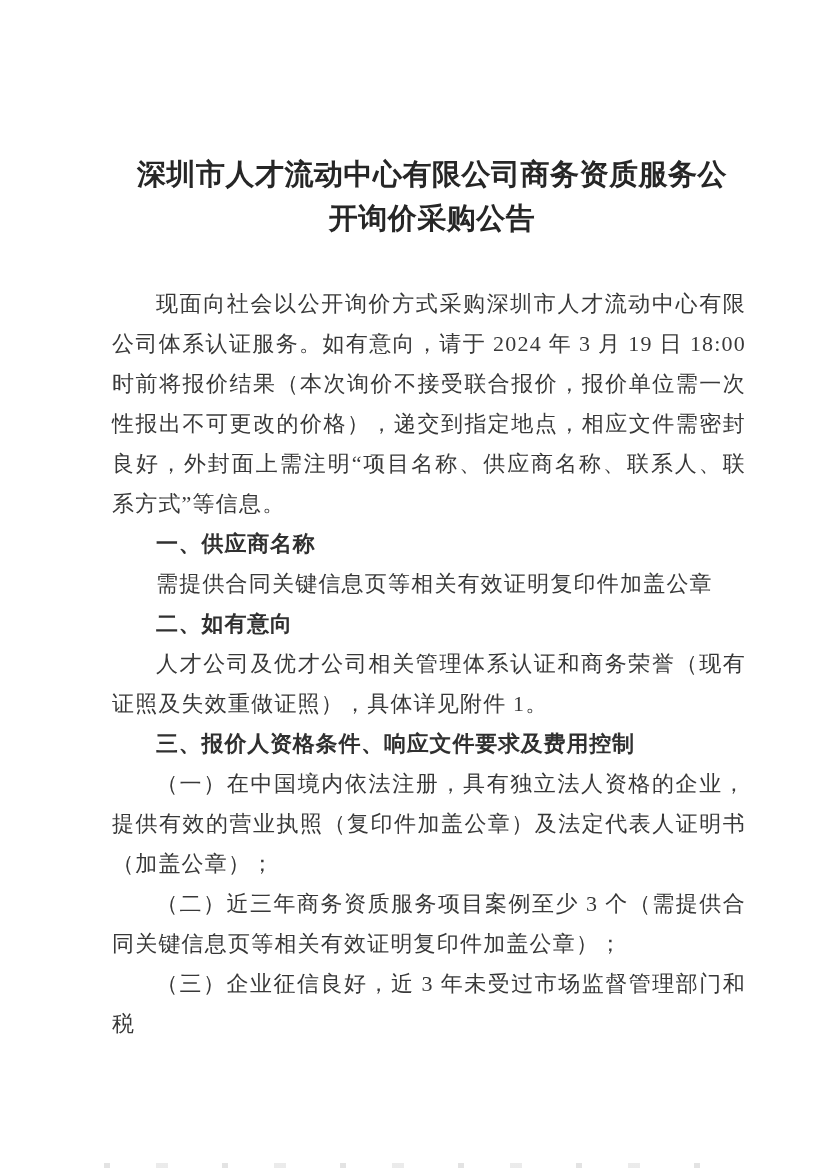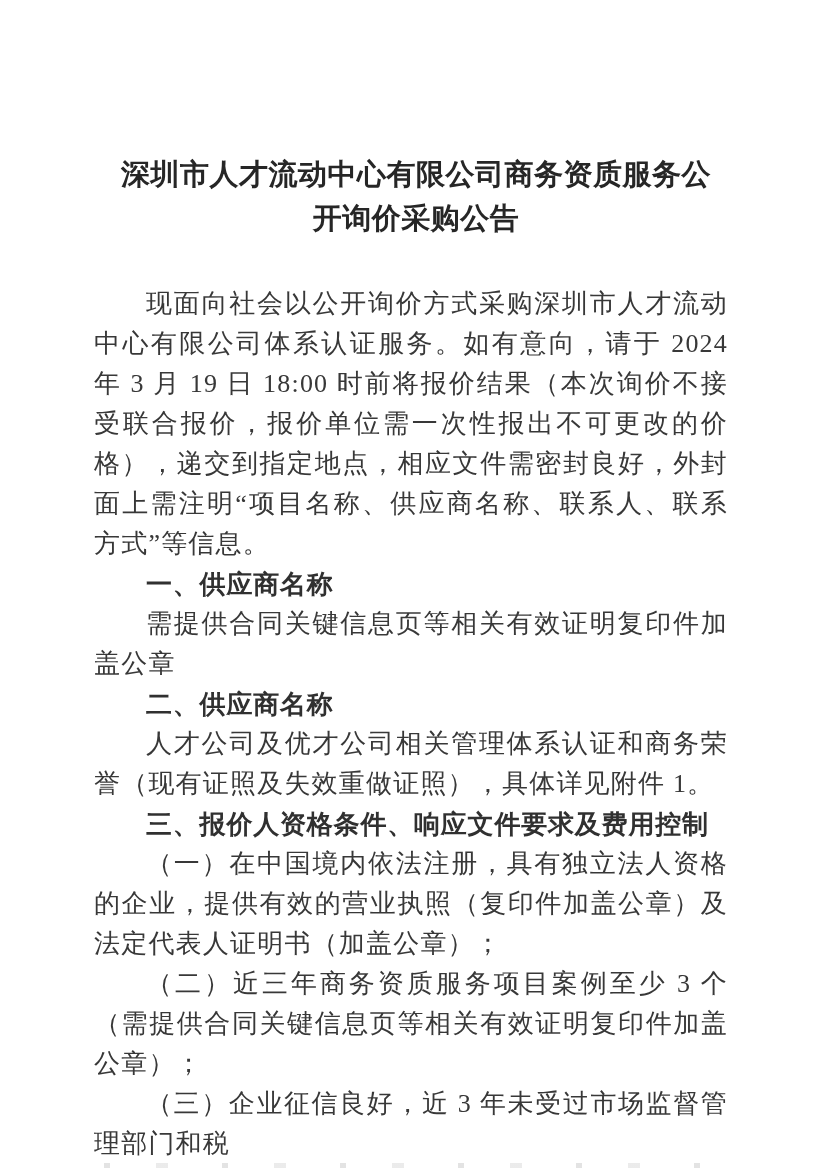--- a/index.html
+++ b/index.html
@@ -10,37 +10,37 @@
   .page {
     position: relative;
     width: 826px;
     height: 1168px;
     background: #ffffff;
     overflow: hidden;
     font-family: "Liberation Serif", "DejaVu Serif", serif;
   }
   .doc-title {
     position: absolute;
-    left: 96px;
+    left: 112px;
     top: 152px;
     width: 640px;
     text-align: center;
     font-family: "Liberation Serif", "DejaVu Serif", serif;
     font-weight: 700;
     font-size: 29px;
     line-height: 44px;
     color: #262626;
     letter-spacing: 0.5px;
   }
   .doc-body {
     position: absolute;
-    left: 94px;
+    left: 112px;
     top: 284px;
     width: 634px;
-    font-size: 26px;
+    font-size: 22px;
     line-height: 40px;
     letter-spacing: 1.2px;
     color: #383838;
     text-align: justify;
   }
   .doc-body p {
     margin: 0;
     padding: 0;
     text-indent: 2em;
   }
@@ -78,21 +78,21 @@
   </div>
 
   <div class="doc-body">
 
     <p>现面向社会以公开询价方式采购深圳市人才流动中心有限公司体系认证服务。如有意向，请于 2024 年 3 月 19 日 18:00 时前将报价结果（本次询价不接受联合报价，报价单位需一次性报出不可更改的价格），递交到指定地点，相应文件需密封良好，外封面上需注明“项目名称、供应商名称、联系人、联系方式”等信息。</p>
 
     <p class="heading">一、供应商名称</p>
 
     <p>需提供合同关键信息页等相关有效证明复印件加盖公章</p>
 
-    <p class="heading">二、供应商名称</p>
+    <p class="heading">二、如有意向</p>
 
     <p>人才公司及优才公司相关管理体系认证和商务荣誉（现有证照及失效重做证照），具体详见附件 1。</p>
 
     <p class="heading">三、报价人资格条件、响应文件要求及费用控制</p>
 
     <p>（一）在中国境内依法注册，具有独立法人资格的企业，提供有效的营业执照（复印件加盖公章）及法定代表人证明书（加盖公章）；</p>
 
     <p>（二）近三年商务资质服务项目案例至少 3 个（需提供合同关键信息页等相关有效证明复印件加盖公章）；</p>
 
     <p>（三）企业征信良好，近 3 年未受过市场监督管理部门和税</p>

